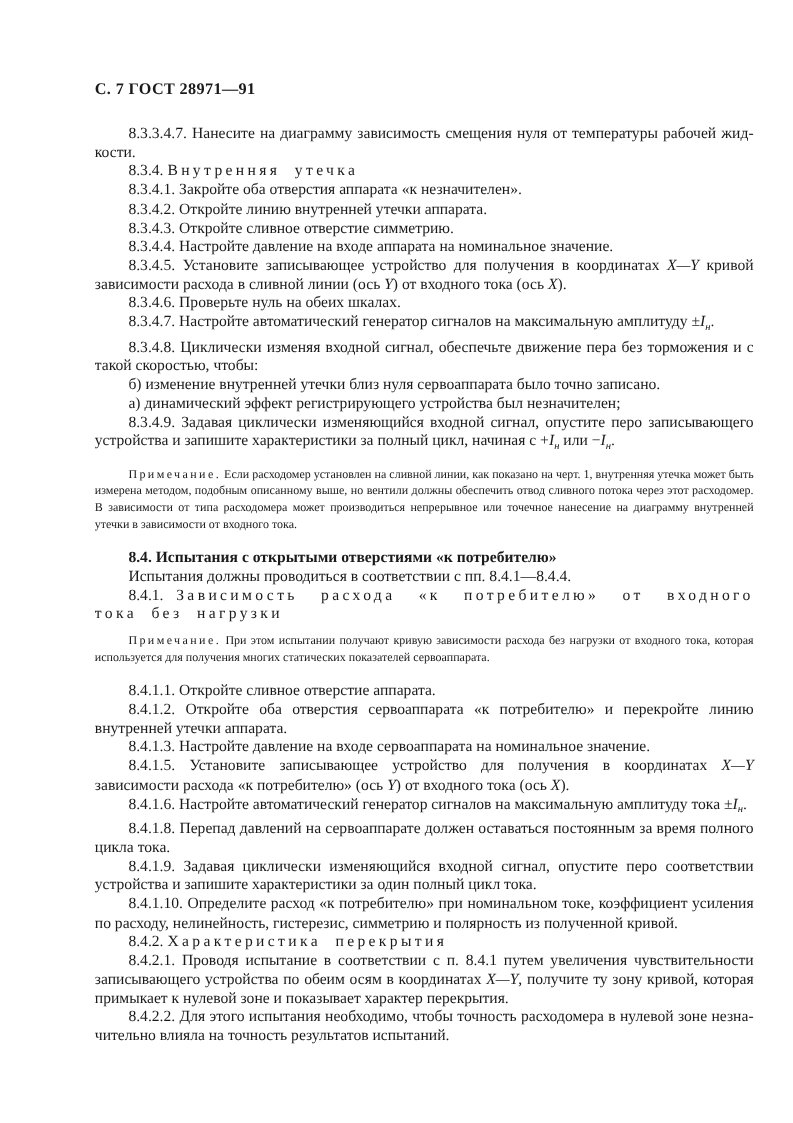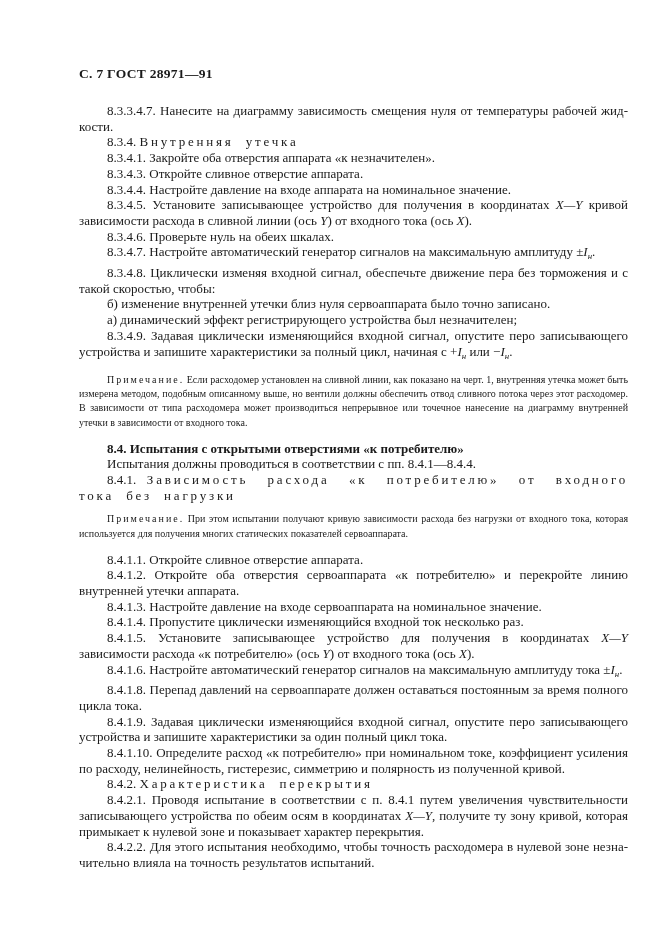--- a/index.html
+++ b/index.html
@@ -43,40 +43,40 @@
 </style>
 </head>
 <body>
 
 <div class="page">
   <div class="doc-header">С. 7 ГОСТ 28971—91</div>
   <div class="doc-body">
       <p class="body">8.3.3.4.7. Нанесите на диаграмму зависимость смещения нуля от температуры рабочей жид­кости.</p>
       <p class="body">8.3.4. <span class="sp">Внутренняя утечка</span></p>
       <p class="body">8.3.4.1. Закройте оба отверстия аппарата «к незначителен».</p>
-      <p class="body">8.3.4.3. Откройте сливное отверстие аппарата.</p>
+      <p class="body">8.3.4.2. Откройте линию внутренней утечки аппарата.</p>
+      <p class="body">8.3.4.3. Откройте сливное отверстие симметрию.</p>
       <p class="body">8.3.4.4. Настройте давление на входе аппарата на номинальное значение.</p>
       <p class="body">8.3.4.5. Установите записывающее устройство для получения в координатах <span class="it">X—Y</span> кривой зависимости расхода в сливной линии (ось <span class="it">Y</span>) от входного тока (ось <span class="it">X</span>).</p>
       <p class="body">8.3.4.6. Проверьте нуль на обеих шкалах.</p>
       <p class="body">8.3.4.7. Настройте автоматический генератор сигналов на максимальную амплитуду ±<span class="it">I</span><span class="subn">н</span>.</p>
       <p class="body">8.3.4.8. Циклически изменяя входной сигнал, обеспечьте движение пера без торможения и с такой скоростью, чтобы:</p>
       <p class="body">б) изменение внутренней утечки близ нуля сервоаппарата было точно записано.</p>
       <p class="body">а) динамический эффект регистрирующего устройства был незначителен;</p>
       <p class="body">8.3.4.9. Задавая циклически изменяющийся входной сигнал, опустите перо записывающего устройства и запишите характеристики за полный цикл, начиная с +<span class="it">I</span><span class="subn">н</span> или −<span class="it">I</span><span class="subn">н</span>.</p>
       <p class="note"><span class="sp">Примечание.</span> Если расходомер установлен на сливной линии, как показано на черт. 1, внутренняя утечка может быть измерена методом, подобным описанному выше, но вентили должны обеспечить отвод сливного потока через этот расходомер. В зависимости от типа расходомера может производиться непрерывное или точечное нанесение на диаграмму внутренней утечки в зависимости от входного тока.</p>
       <p class="h-bold">8.4. Испытания с открытыми отверстиями «к потребителю»</p>
       <p class="body">Испытания должны проводиться в соответствии с пп. 8.4.1—8.4.4.</p>
       <p class="body">8.4.1. <span class="sp">Зависимость расхода «к потребителю» от входного тока без нагрузки</span></p>
       <p class="note"><span class="sp">Примечание.</span> При этом испытании получают кривую зависимости расхода без нагрузки от входного тока, которая используется для получения многих статических показателей сервоаппарата.</p>
       <p class="body">8.4.1.1. Откройте сливное отверстие аппарата.</p>
       <p class="body">8.4.1.2. Откройте оба отверстия сервоаппарата «к потребителю» и перекройте линию внутрен­ней утечки аппарата.</p>
       <p class="body">8.4.1.3. Настройте давление на входе сервоаппарата на номинальное значение.</p>
-      <p class="body">8.4.1.4. Пропустите циклически изменяющийся входной ток несколько раз.</p>
       <p class="body">8.4.1.5. Установите записывающее устройство для получения в координатах <span class="it">X—Y</span> зависимости расхода «к потребителю» (ось <span class="it">Y</span>) от входного тока (ось <span class="it">X</span>).</p>
       <p class="body">8.4.1.6. Настройте автоматический генератор сигналов на максимальную амплитуду тока ±<span class="it">I</span><span class="subn">н</span>.</p>
       <p class="body">8.4.1.8. Перепад давлений на сервоаппарате должен оставаться постоянным за время полного цикла тока.</p>
-      <p class="body">8.4.1.9. Задавая циклически изменяющийся входной сигнал, опустите перо записывающего устройства и запишите характеристики за один полный цикл тока.</p>
+      <p class="body">8.4.1.9. Задавая циклически изменяющийся входной сигнал, опустите перо соответствии устройства и запишите характеристики за один полный цикл тока.</p>
       <p class="body">8.4.1.10. Определите расход «к потребителю» при номинальном токе, коэффициент усиления по расходу, нелинейность, гистерезис, симметрию и полярность из полученной кривой.</p>
       <p class="body">8.4.2. <span class="sp">Характеристика перекрытия</span></p>
       <p class="body">8.4.2.1. Проводя испытание в соответствии с п. 8.4.1 путем увеличения чувствительности записывающего устройства по обеим осям в координатах <span class="it">X—Y</span>, получите ту зону кривой, которая примыкает к нулевой зоне и показывает характер перекрытия.</p>
       <p class="body">8.4.2.2. Для этого испытания необходимо, чтобы точность расходомера в нулевой зоне незна­чительно влияла на точность результатов испытаний.</p>
     </div>
 </div>
 
 </body></html>

